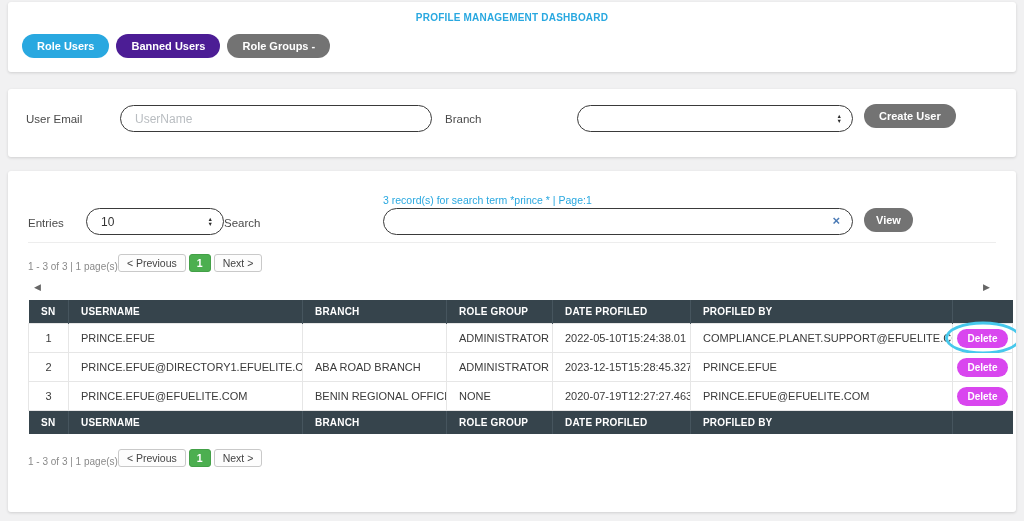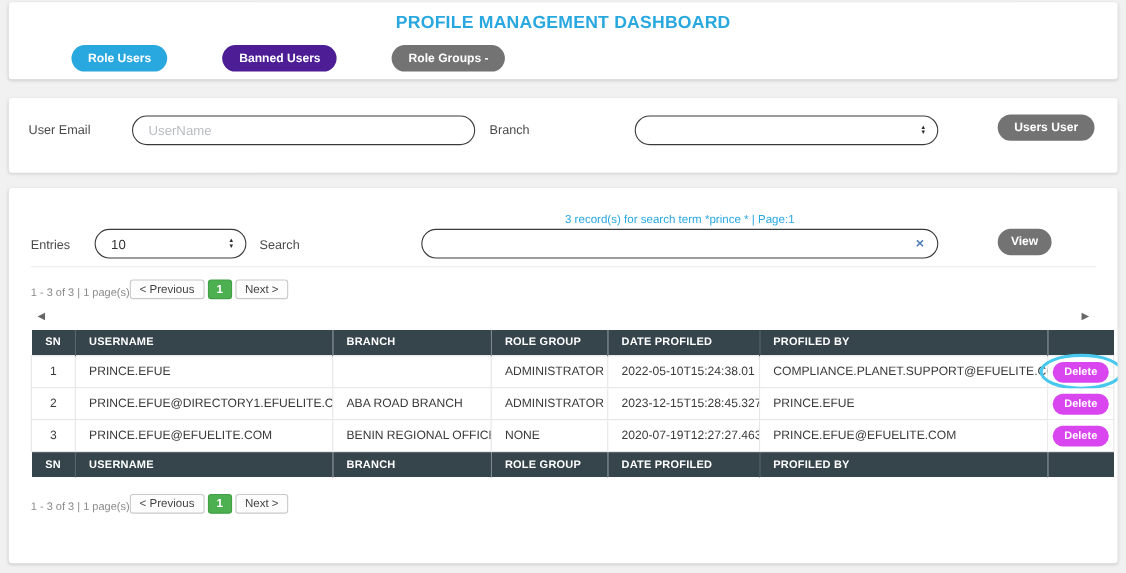--- a/index.html
+++ b/index.html
@@ -16,30 +16,29 @@
     margin:0 8px;
     box-shadow:0 1px 3px rgba(0,0,0,.14);
     position:relative;
   }
   .card1 { margin-top:2px; height:70px; }
   .card2 { margin-top:17px; height:68px; }
   .card3 { margin-top:14px; height:341px; padding:8px 20px 0 20px; overflow:hidden; }
 
   .page-title {
     text-align:center; padding-top:10px;
-    font-size:16px; font-weight:bold; letter-spacing:.2px;
+    font-size:10px; font-weight:bold; letter-spacing:.2px;
     color:#29a8e0;
   }
   .nav-btns { display:flex; gap:7px; margin:11px 0 0 14px; }
   .pill {
     border:none; border-radius:15px; color:#fff;
     font-family:"Liberation Sans",sans-serif;
     font-weight:bold; font-size:11px; padding:6px 15px; cursor:pointer;
     white-space:nowrap;
-    margin-left:43px;
   }
   .pill.blue { background:#29a8e0; }
   .pill.gray { background:#4c1d95; }
   .pill.navy { background:#737373; }
 
   .field-label { font-size:11.5px; color:#4a4a4a; position:absolute; }
 
   .pill-input, .pill-select {
     position:absolute;
     border:1.6px solid #3a3a3a; border-radius:14px;
@@ -55,21 +54,21 @@
     padding:0 10px 0 14px; cursor:pointer; }
   .dualarrow { display:flex; flex-direction:column; align-items:center; line-height:4.5px; font-size:7px; color:#2b2b2b; }
   .clear-x {
     position:absolute; right:12px; top:5px; color:#4a7ab5;
     font-size:13px; font-weight:bold; cursor:pointer; line-height:1;
   }
 
   .search-row { position:relative; height:64px; border-bottom:1px solid #ededed; }
   .status-text {
     position:absolute; left:355px; top:15px; width:470px;
-    text-align:center; font-size:10.5px; color:#29a8e0;
+    font-size:10.5px; color:#29a8e0;
   }
 
   .pagination { display:flex; flex-direction:row; align-items:flex-end; padding-right:22px; }
   .pagination.top { margin-top:7px; }
   .pagination.bottom { margin-top:11px; }
   .pg-summary { font-size:10px; color:#8a8a8a; }
   .pg-btns { display:flex; gap:3px; margin-top:4px; }
   .pg-btn {
     border:1px solid #c9c9c9; background:#fdfdfd; border-radius:3px;
     font-size:10.5px; color:#444; padding:2px 8px; cursor:pointer;
@@ -132,35 +131,35 @@
     <input type="text" placeholder="UserName" style="">
   </div>
   <span class="field-label" style="left:437px; top:24px;">Branch</span>
   <div class="pill-select" style="left:569px; top:16px; width:276px;">
     <span></span>
     <span class="dualarrow">
       <span style="font-size:5.5px;">▲</span>
       <span style="font-size:5.5px;">▼</span>
     </span>
   </div>
-  <button class="pill navy create-btn">Users User</button>
+  <button class="pill navy create-btn">Create User</button>
 </div>
 
 <div class="card card3">
 
   <div class="search-row">
     <span class="field-label" style="left:0; top:38px;">Entries</span>
     <div class="pill-select" style="left:58px; top:29px; width:138px;">
       <span>10</span>
       <span class="dualarrow">
         <span style="font-size:5.5px;">▲</span>
         <span style="font-size:5.5px;">▼</span>
       </span>
     </div>
-    <span class="field-label" style="left:208px; top:38px;">Search</span>
+    <span class="field-label" style="left:196px; top:38px;">Search</span>
     <div class="status-text">3 record(s) for search term *prince * | Page:1</div>
     <div class="pill-input" style="left:355px; top:29px; width:470px;">
       <input type="text" value="" style="">
       <span class="clear-x">×</span>
     </div>
     <button class="pill navy view-btn">View</button>
   </div>
 
   <div class="pagination top">
     <span class="pg-summary">1 - 3 of 3 | 1 page(s)</span>

